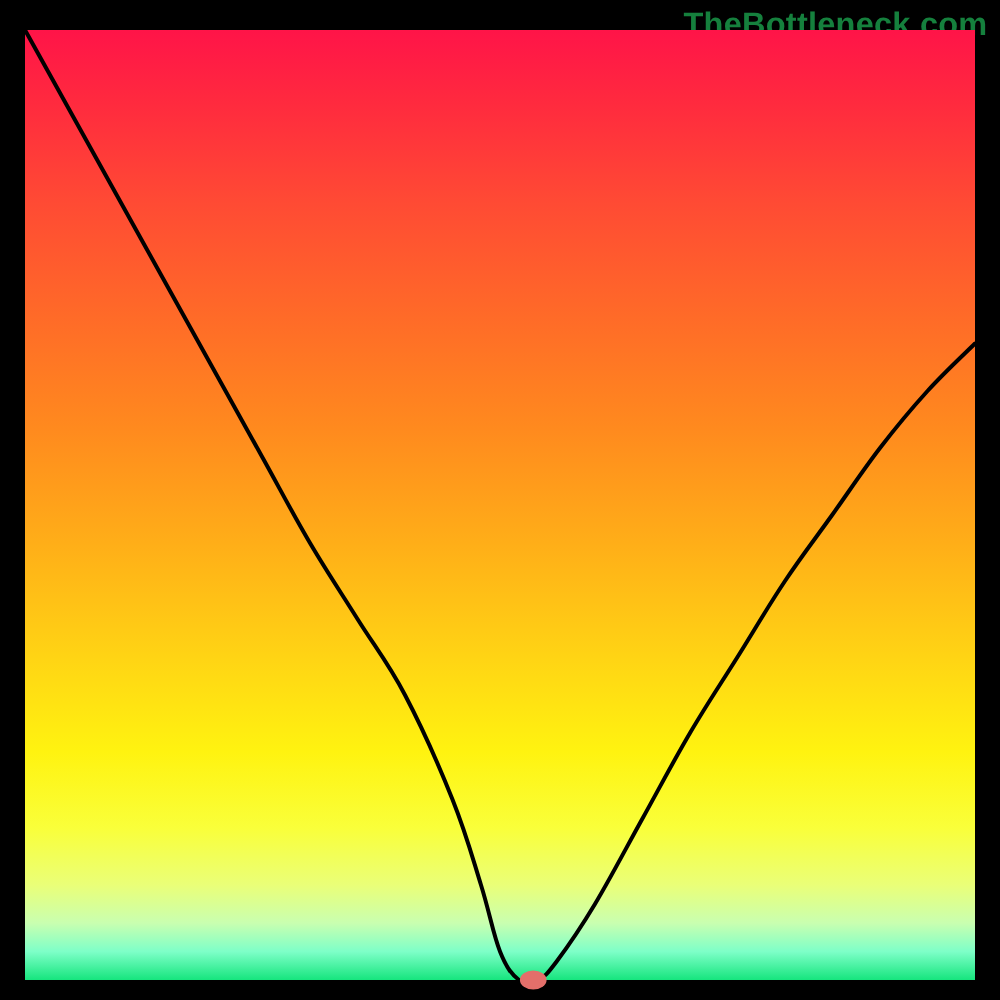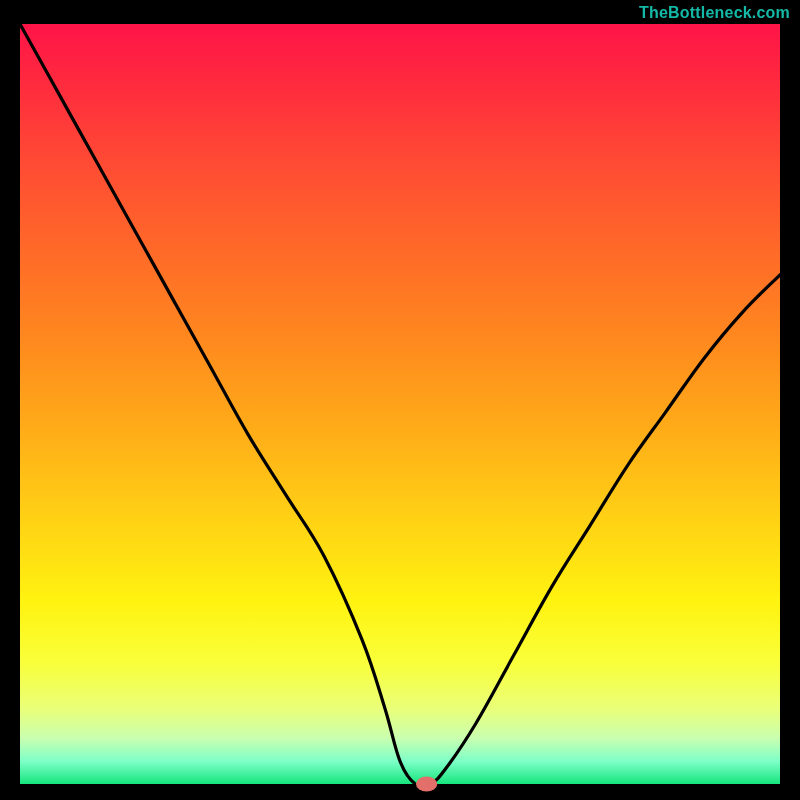--- a/index.html
+++ b/index.html
@@ -14,22 +14,22 @@
   .frame {
     position: relative;
     width: 800px;
     height: 800px;
     background: #000;
   }
   .watermark {
     position: absolute;
     top: 4px;
     right: 10px;
-    color: #14b8a6;
-    font-size: 16px;
+    color: #15803d;
+    font-size: 26px;
     font-weight: 600;
     letter-spacing: 0.2px;
     user-select: none;
   }
   .plot {
     position: absolute;
     left: 20px;
     top: 24px;
     width: 760px;
     height: 760px;

